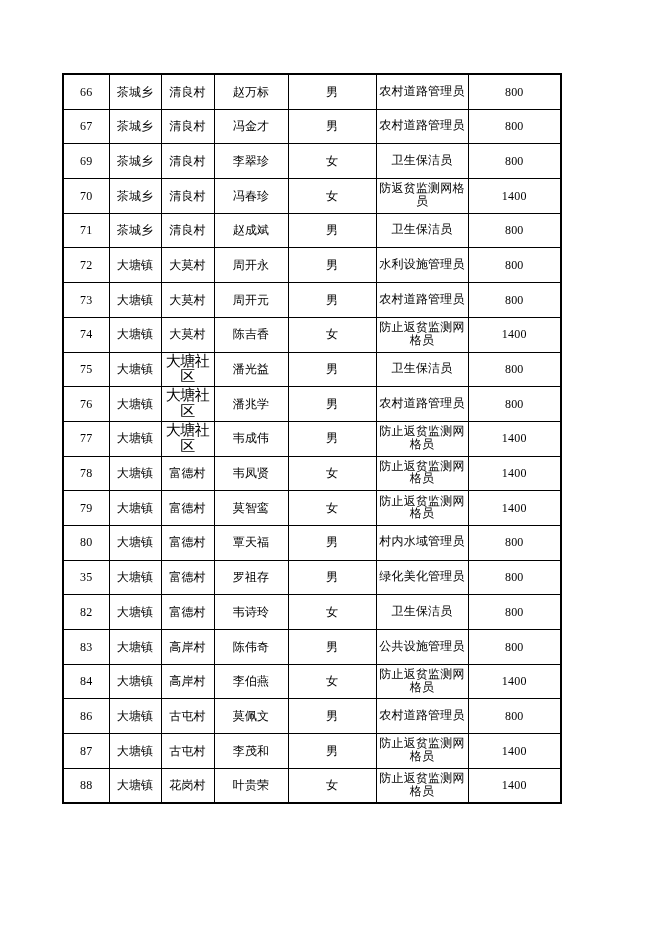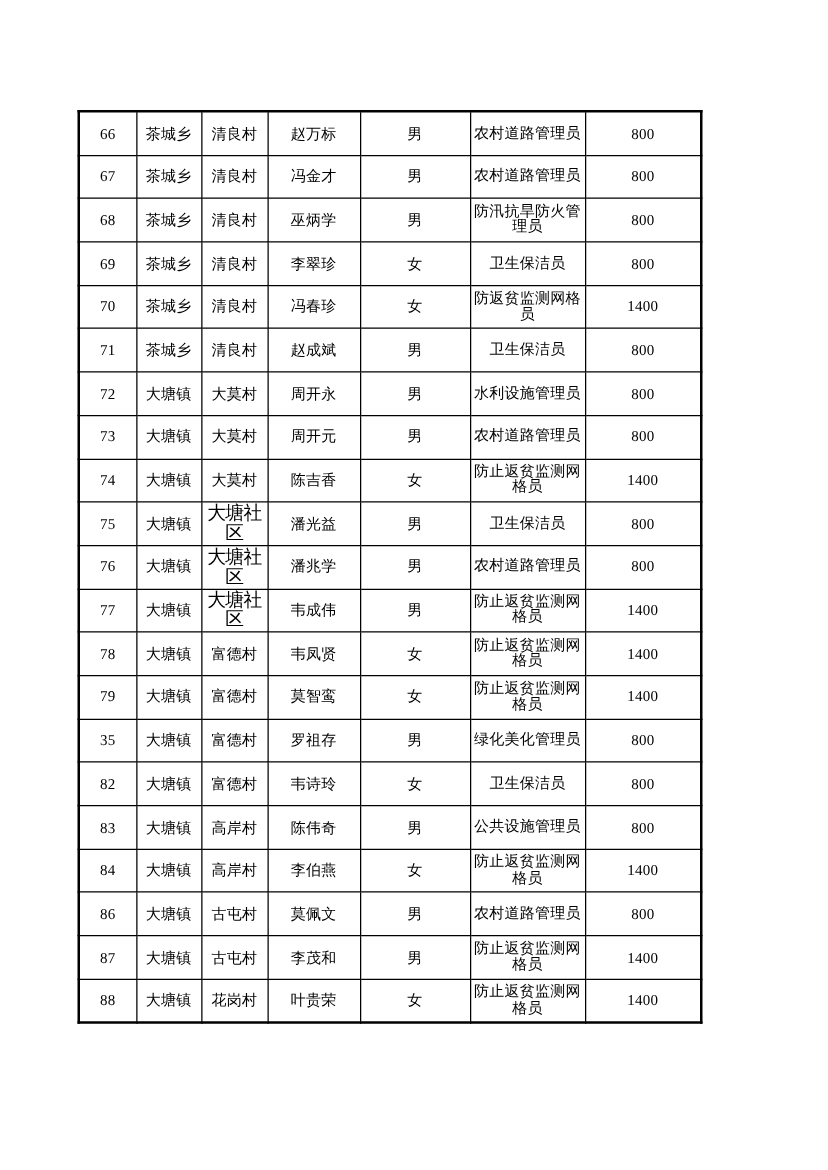--- a/index.html
+++ b/index.html
@@ -13,21 +13,21 @@
     height: 936px;
     position: relative;
     font-family: "DejaVu Sans", "Liberation Sans", sans-serif;
     color: #000000;
     overflow: hidden;
   }
 
   #sheet {
     position: absolute;
     left: 62px;
-    top: 88px;
+    top: 73px;
     width: 498px;
   }
 
   table.roster {
     border-collapse: collapse;
     table-layout: fixed;
     width: 498px;
     background: #ffffff;
   }
 
@@ -123,29 +123,20 @@
         <tr>
           <td class="col-index">67</td>
           <td class="col-town">茶城乡</td>
           <td class="col-village">清良村</td>
           <td class="col-name">冯金才</td>
           <td class="col-gender">男</td>
           <td class="col-post">农村道路管理员</td>
           <td class="col-amount">800</td>
         </tr>
         <tr>
-          <td class="col-index">68</td>
-          <td class="col-town">茶城乡</td>
-          <td class="col-village">清良村</td>
-          <td class="col-name">巫炳学</td>
-          <td class="col-gender">男</td>
-          <td class="col-post">防汛抗旱防火管理员</td>
-          <td class="col-amount">800</td>
-        </tr>
-        <tr>
           <td class="col-index">69</td>
           <td class="col-town">茶城乡</td>
           <td class="col-village">清良村</td>
           <td class="col-name">李翠珍</td>
           <td class="col-gender">女</td>
           <td class="col-post">卫生保洁员</td>
           <td class="col-amount">800</td>
         </tr>
         <tr>
           <td class="col-index">70</td>
@@ -229,20 +220,29 @@
           <td class="col-amount">1400</td>
         </tr>
         <tr>
           <td class="col-index">79</td>
           <td class="col-town">大塘镇</td>
           <td class="col-village">富德村</td>
           <td class="col-name">莫智鸾</td>
           <td class="col-gender">女</td>
           <td class="col-post">防止返贫监测网格员</td>
           <td class="col-amount">1400</td>
+        </tr>
+        <tr>
+          <td class="col-index">80</td>
+          <td class="col-town">大塘镇</td>
+          <td class="col-village">富德村</td>
+          <td class="col-name">覃天福</td>
+          <td class="col-gender">男</td>
+          <td class="col-post">村内水域管理员</td>
+          <td class="col-amount">800</td>
         </tr>
         <tr>
           <td class="col-index">35</td>
           <td class="col-town">大塘镇</td>
           <td class="col-village">富德村</td>
           <td class="col-name">罗祖存</td>
           <td class="col-gender">男</td>
           <td class="col-post">绿化美化管理员</td>
           <td class="col-amount">800</td>
         </tr>

